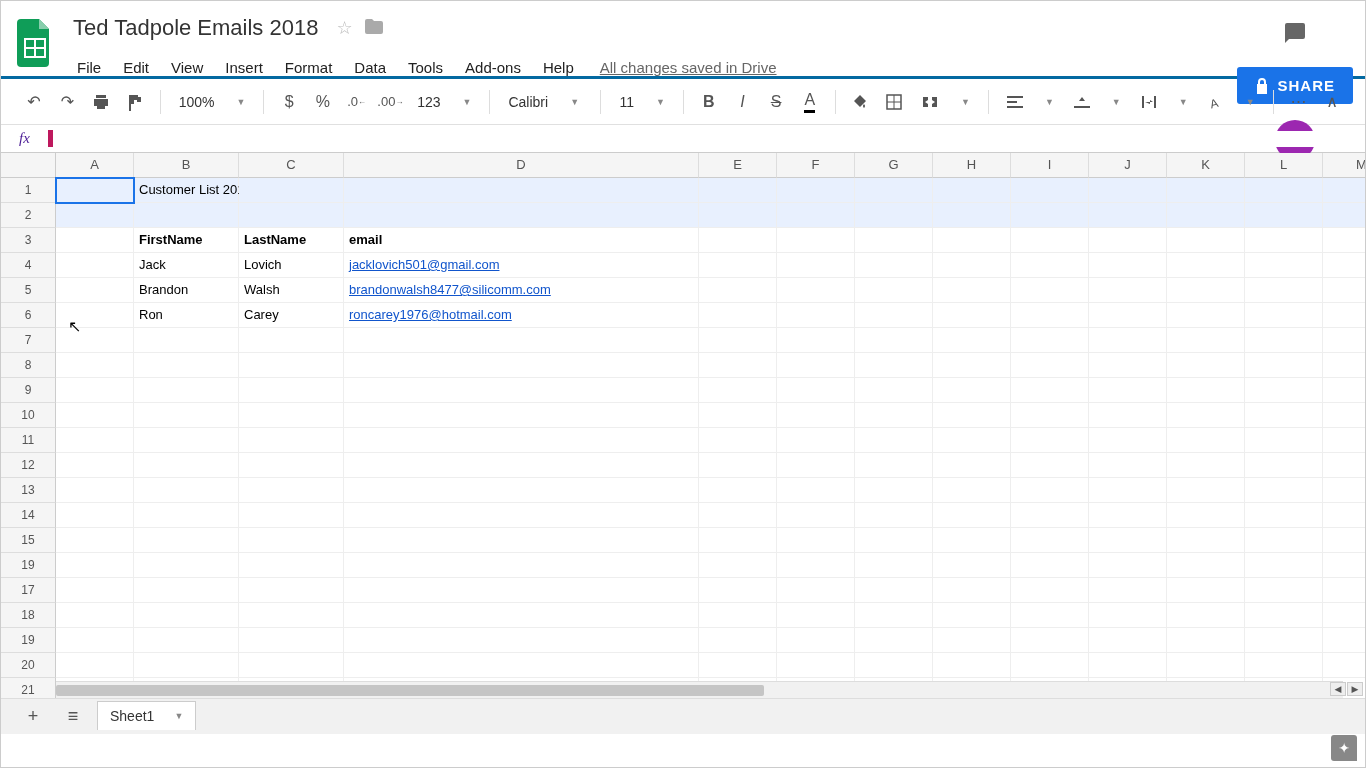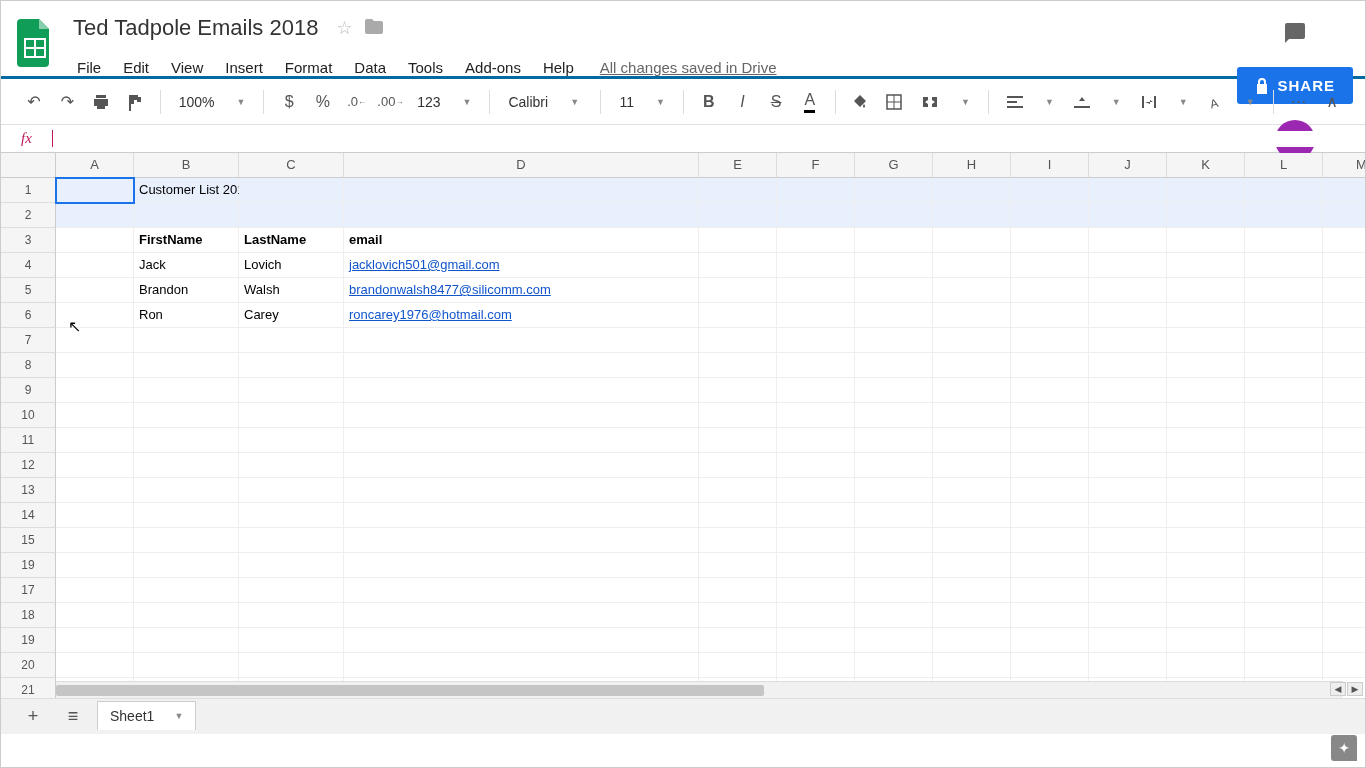--- a/index.html
+++ b/index.html
@@ -27,21 +27,21 @@
 .tb-btn { width: 30px; height: 30px; display: flex; align-items: center; justify-content: center; color: #555; cursor: pointer; font-size: 16px; border-radius: 2px; }
 .tb-sep { width: 1px; height: 24px; background: #ddd; margin: 0 6px; }
 .tb-dropdown { display: flex; align-items: center; padding: 0 8px; height: 30px; font-size: 14px; color: #333; cursor: pointer; gap: 22px; }
 .tb-dropdown .caret { font-size: 9px; color: #888; }
 .tb-font { min-width: 90px; text-align: center; }
 .tb-text-color { border-bottom: 3px solid #000; padding-bottom: 1px; }
 .tb-more { margin-left: auto; }
 
 
 .formula-bar { display: flex; align-items: center; height: 28px; border-bottom: 1px solid #ccc; }
-.fx-label { width: 52px; text-align: center; font-style: italic; color: #be185d; font-size: 15px; border-right: 1px solid #be185d; font-family: serif; }
+.fx-label { width: 52px; text-align: center; font-style: italic; color: #4c1d95; font-size: 15px; border-right: 5px solid #be185d; font-family: serif; }
 .fx-input { flex: 1; border: none; outline: none; padding: 0 8px; font-size: 14px; }
 
 
 .grid-wrap { position: relative; height: 545px; overflow: hidden; }
 .grid { display: grid; grid-template-columns: 55px 78px 105px 105px 355px repeat(9, 78px); grid-auto-rows: 25px; font-size: 13px; }
 .grid-corner { background: #f5f5f5; border-right: 1px solid #ccc; border-bottom: 1px solid #ccc; }
 .col-head { background: #f5f5f5; border-right: 1px solid #ddd; border-bottom: 1px solid #ccc; text-align: center; line-height: 24px; color: #555; cursor: pointer; }
 .row-head { background: #f5f5f5; border-right: 1px solid #ccc; border-bottom: 1px solid #ddd; text-align: center; line-height: 24px; color: #555; font-size: 12px; cursor: pointer; }
 .cell { border-right: 1px solid #eee; border-bottom: 1px solid #eee; padding: 0 5px; line-height: 24px; white-space: nowrap; overflow: visible; cursor: cell; background: #fff; }
 .cell.bold { font-weight: bold; }

